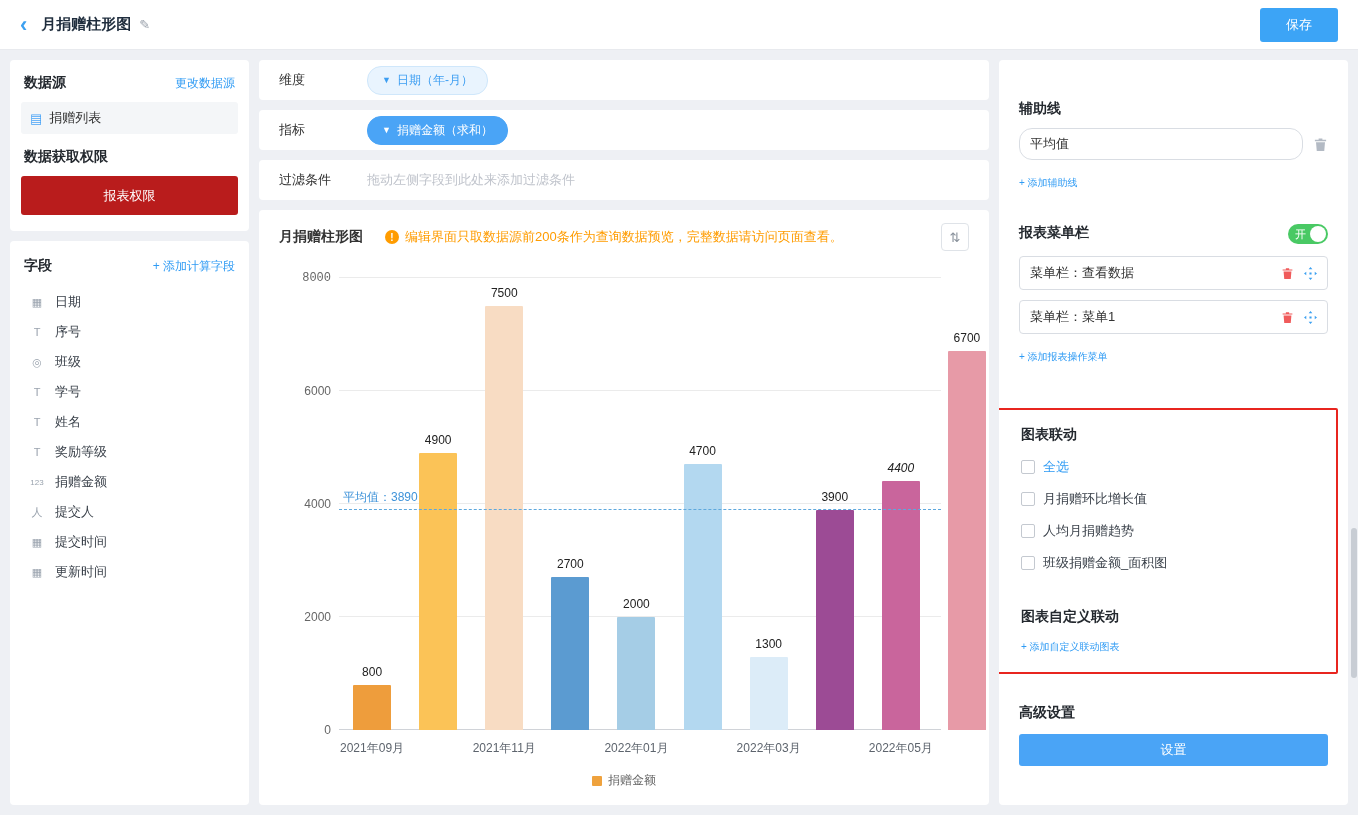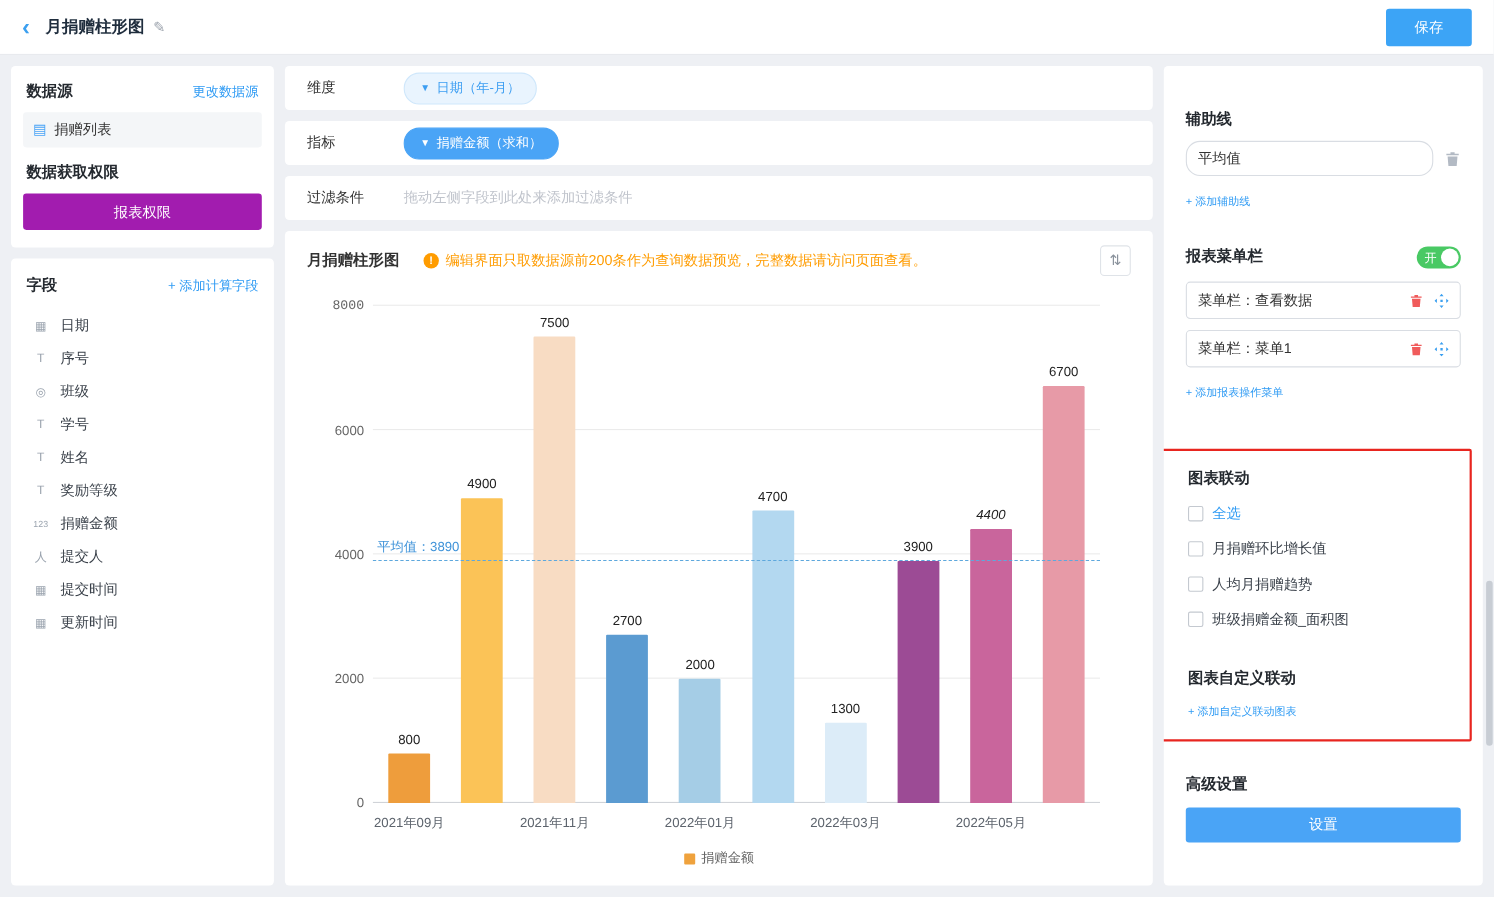--- a/index.html
+++ b/index.html
@@ -12,30 +12,30 @@
   .topbar { height:50px; background:#fff; display:flex; align-items:center; padding:0 20px; border-bottom:1px solid #e8eaee; }
   .back { color:#3ca0f0; font-size:22px; line-height:1; margin-right:14px; cursor:pointer; font-weight:bold; }
   .page-title { font-size:15px; font-weight:bold; color:#1f2d3d; }
   .edit-pencil { color:#9aa1ab; font-size:13px; margin-left:8px; }
   .save-btn { margin-left:auto; background:#3ca4f6; color:#fff; border:none; border-radius:3px; padding:8px 26px; font-size:13px; cursor:pointer; }
   
   .layout { display:flex; gap:10px; padding:10px; height:765px; }
   .panel { background:#fff; border-radius:4px; }
   .col-left { width:239px; display:flex; flex-direction:column; gap:10px; }
   .col-center { flex:1; display:flex; flex-direction:column; gap:10px; }
-  .col-right { width:290px; }
+  .col-right { width:349px; }
   
   .ds-panel { padding:14px 11px 16px; }
   .ds-head { display:flex; align-items:center; justify-content:space-between; padding:0 3px 10px; }
   .bold-title { font-size:14px; font-weight:bold; color:#24292f; }
   .blue-link { color:#2f9bf4; font-size:12px; cursor:pointer; text-decoration:none; }
   .ds-item { background:#f4f6f8; border-radius:3px; padding:7px 9px; display:flex; align-items:center; gap:7px; margin-bottom:14px; cursor:pointer; }
   .ds-item-icon { color:#4aa4f6; font-size:13px; }
   .perm-title { font-size:14px; font-weight:bold; color:#24292f; padding:0 3px 10px; }
-  .perm-btn { width:100%; background:#a21caf; color:#fff; border:none; border-radius:3px; height:33px; font-size:13px; cursor:pointer; }
+  .perm-btn { width:100%; background:#b91c1c; color:#fff; border:none; border-radius:3px; height:39px; font-size:13px; cursor:pointer; }
   
   .fields-panel { flex:1; padding:16px 11px; overflow:hidden; }
   .fields-head { display:flex; align-items:center; justify-content:space-between; padding:0 3px 12px; }
   .field-item { height:30px; display:flex; align-items:center; gap:8px; padding:0 6px; border-radius:3px; cursor:pointer; }
   .f-icon { width:20px; color:#9aa3ae; font-size:11px; text-align:center; flex:none; }
   .f-icon.num { font-size:8px; letter-spacing:0; }
   .f-label { color:#3a414a; }
   
   .row-panel { height:44px; display:flex; align-items:center; padding:0 20px; }
   .row-label { width:88px; color:#333; flex:none; }

